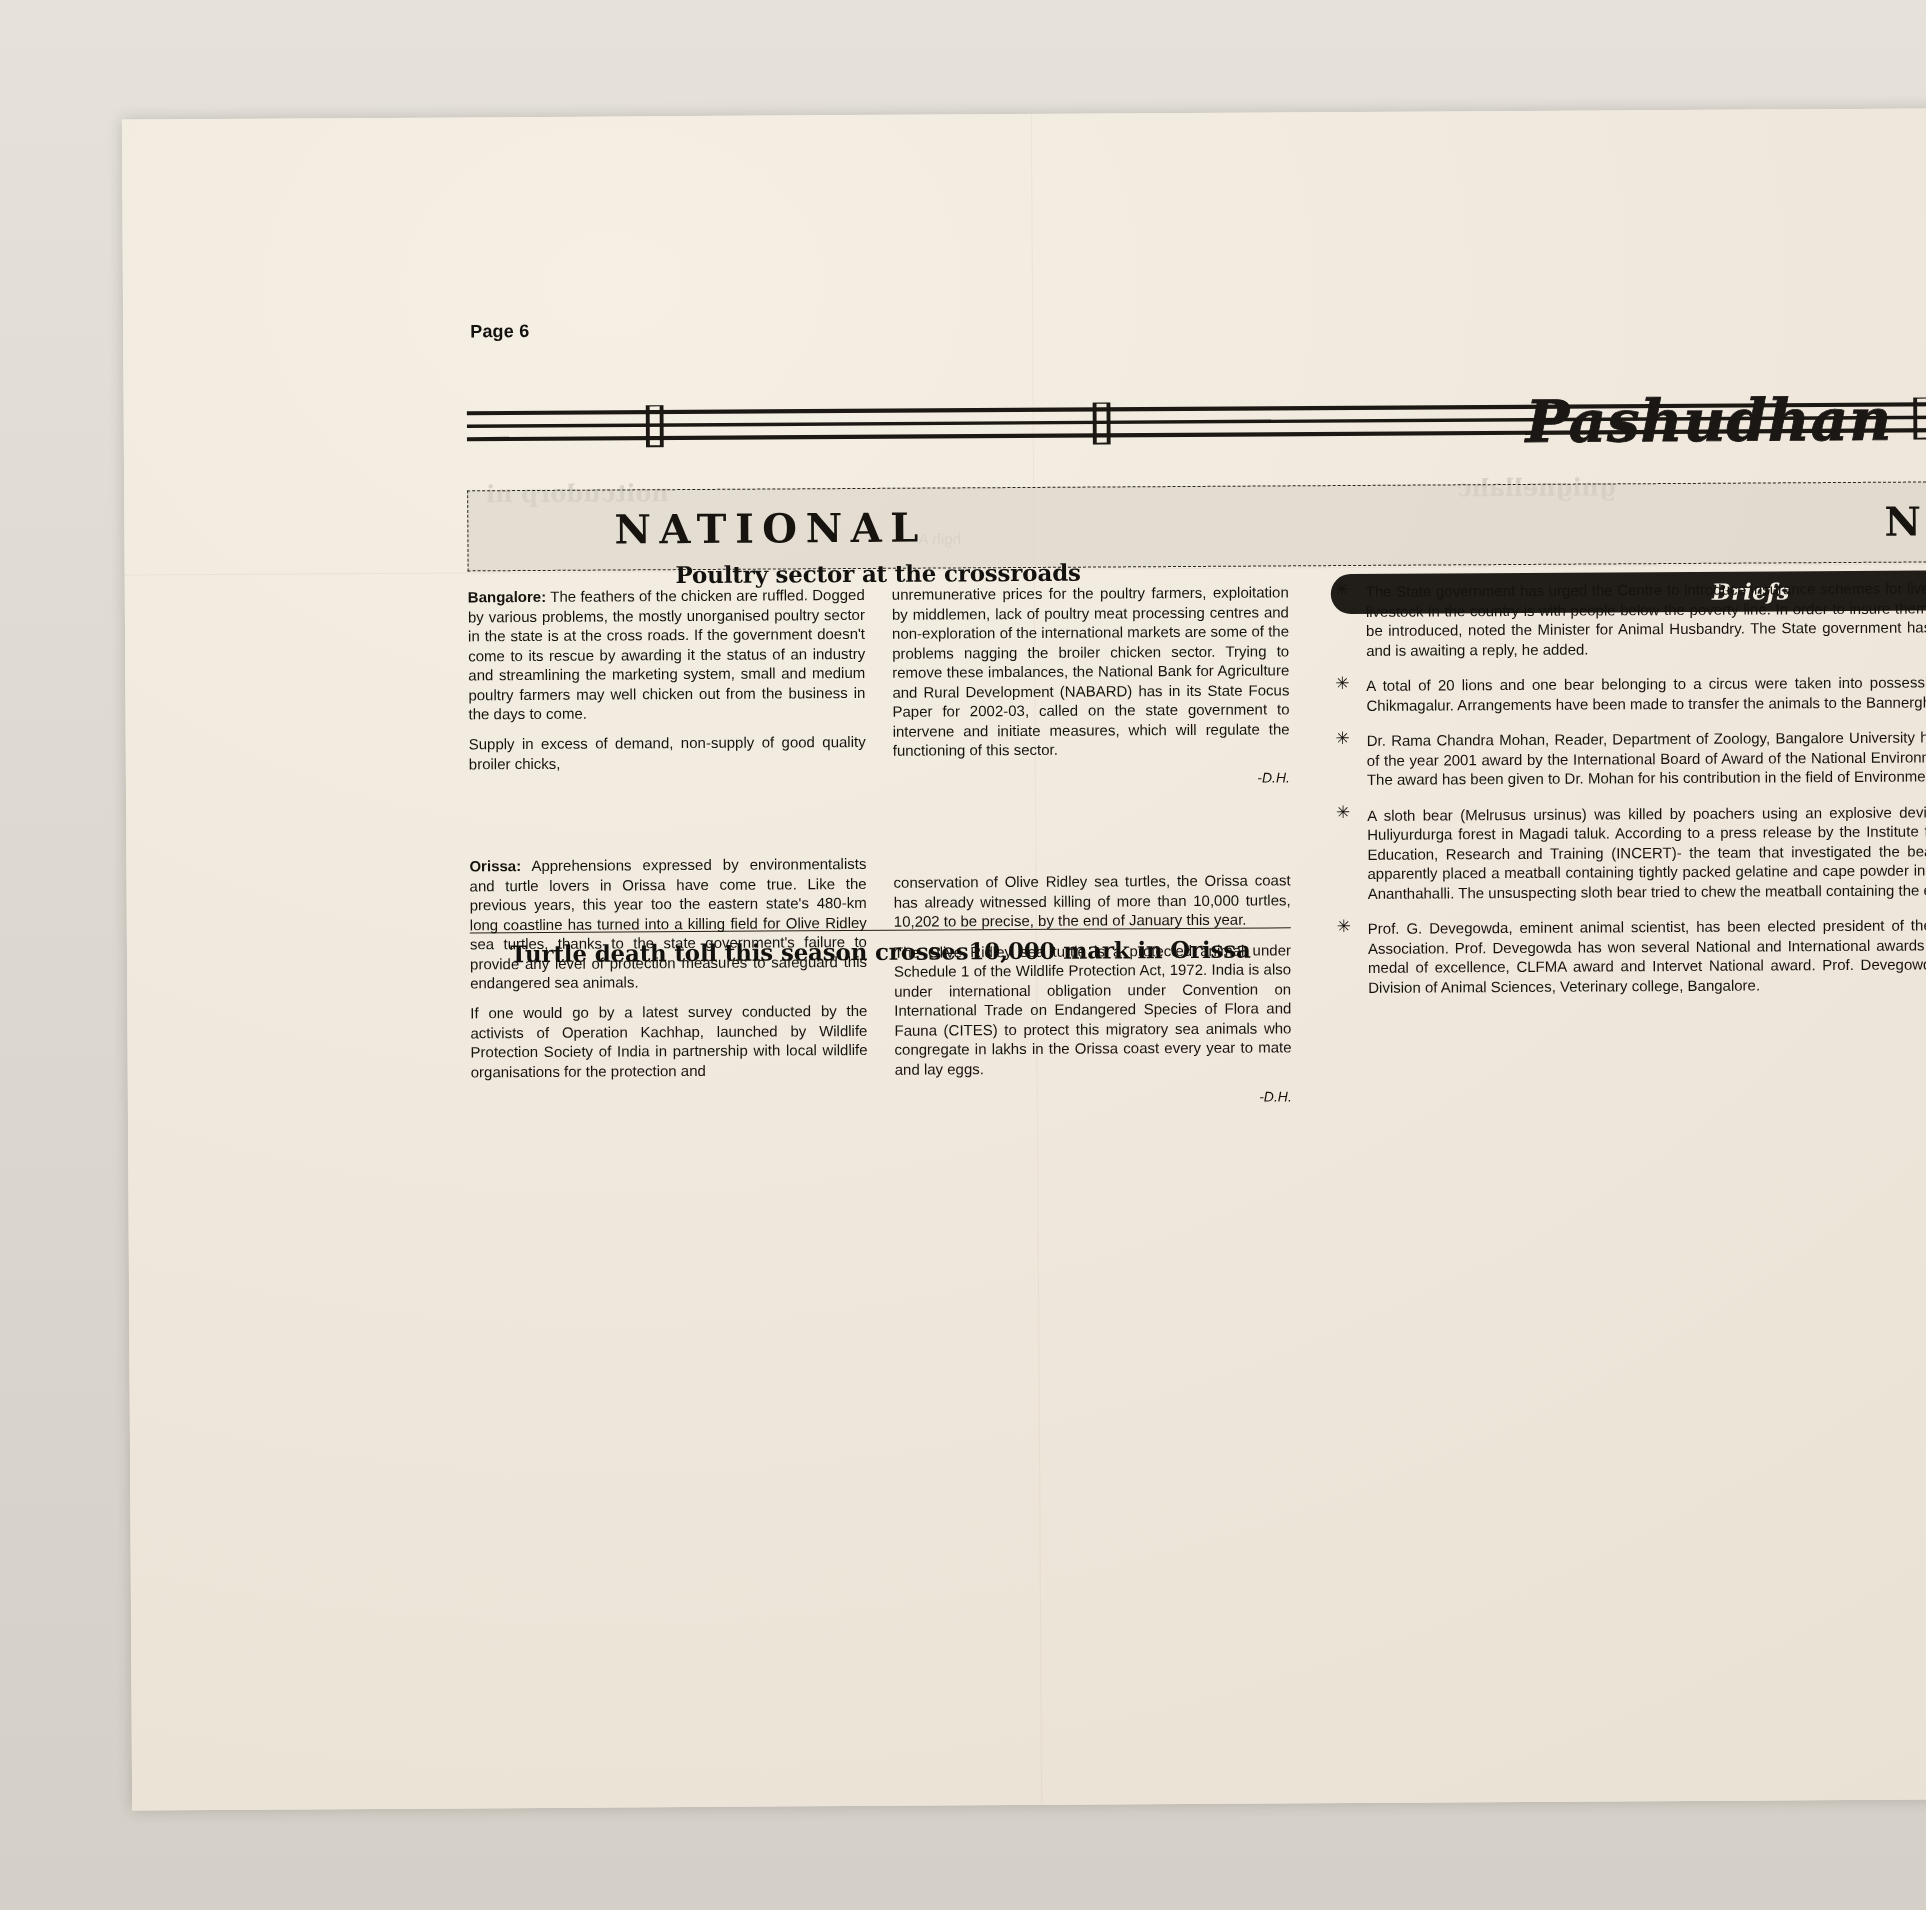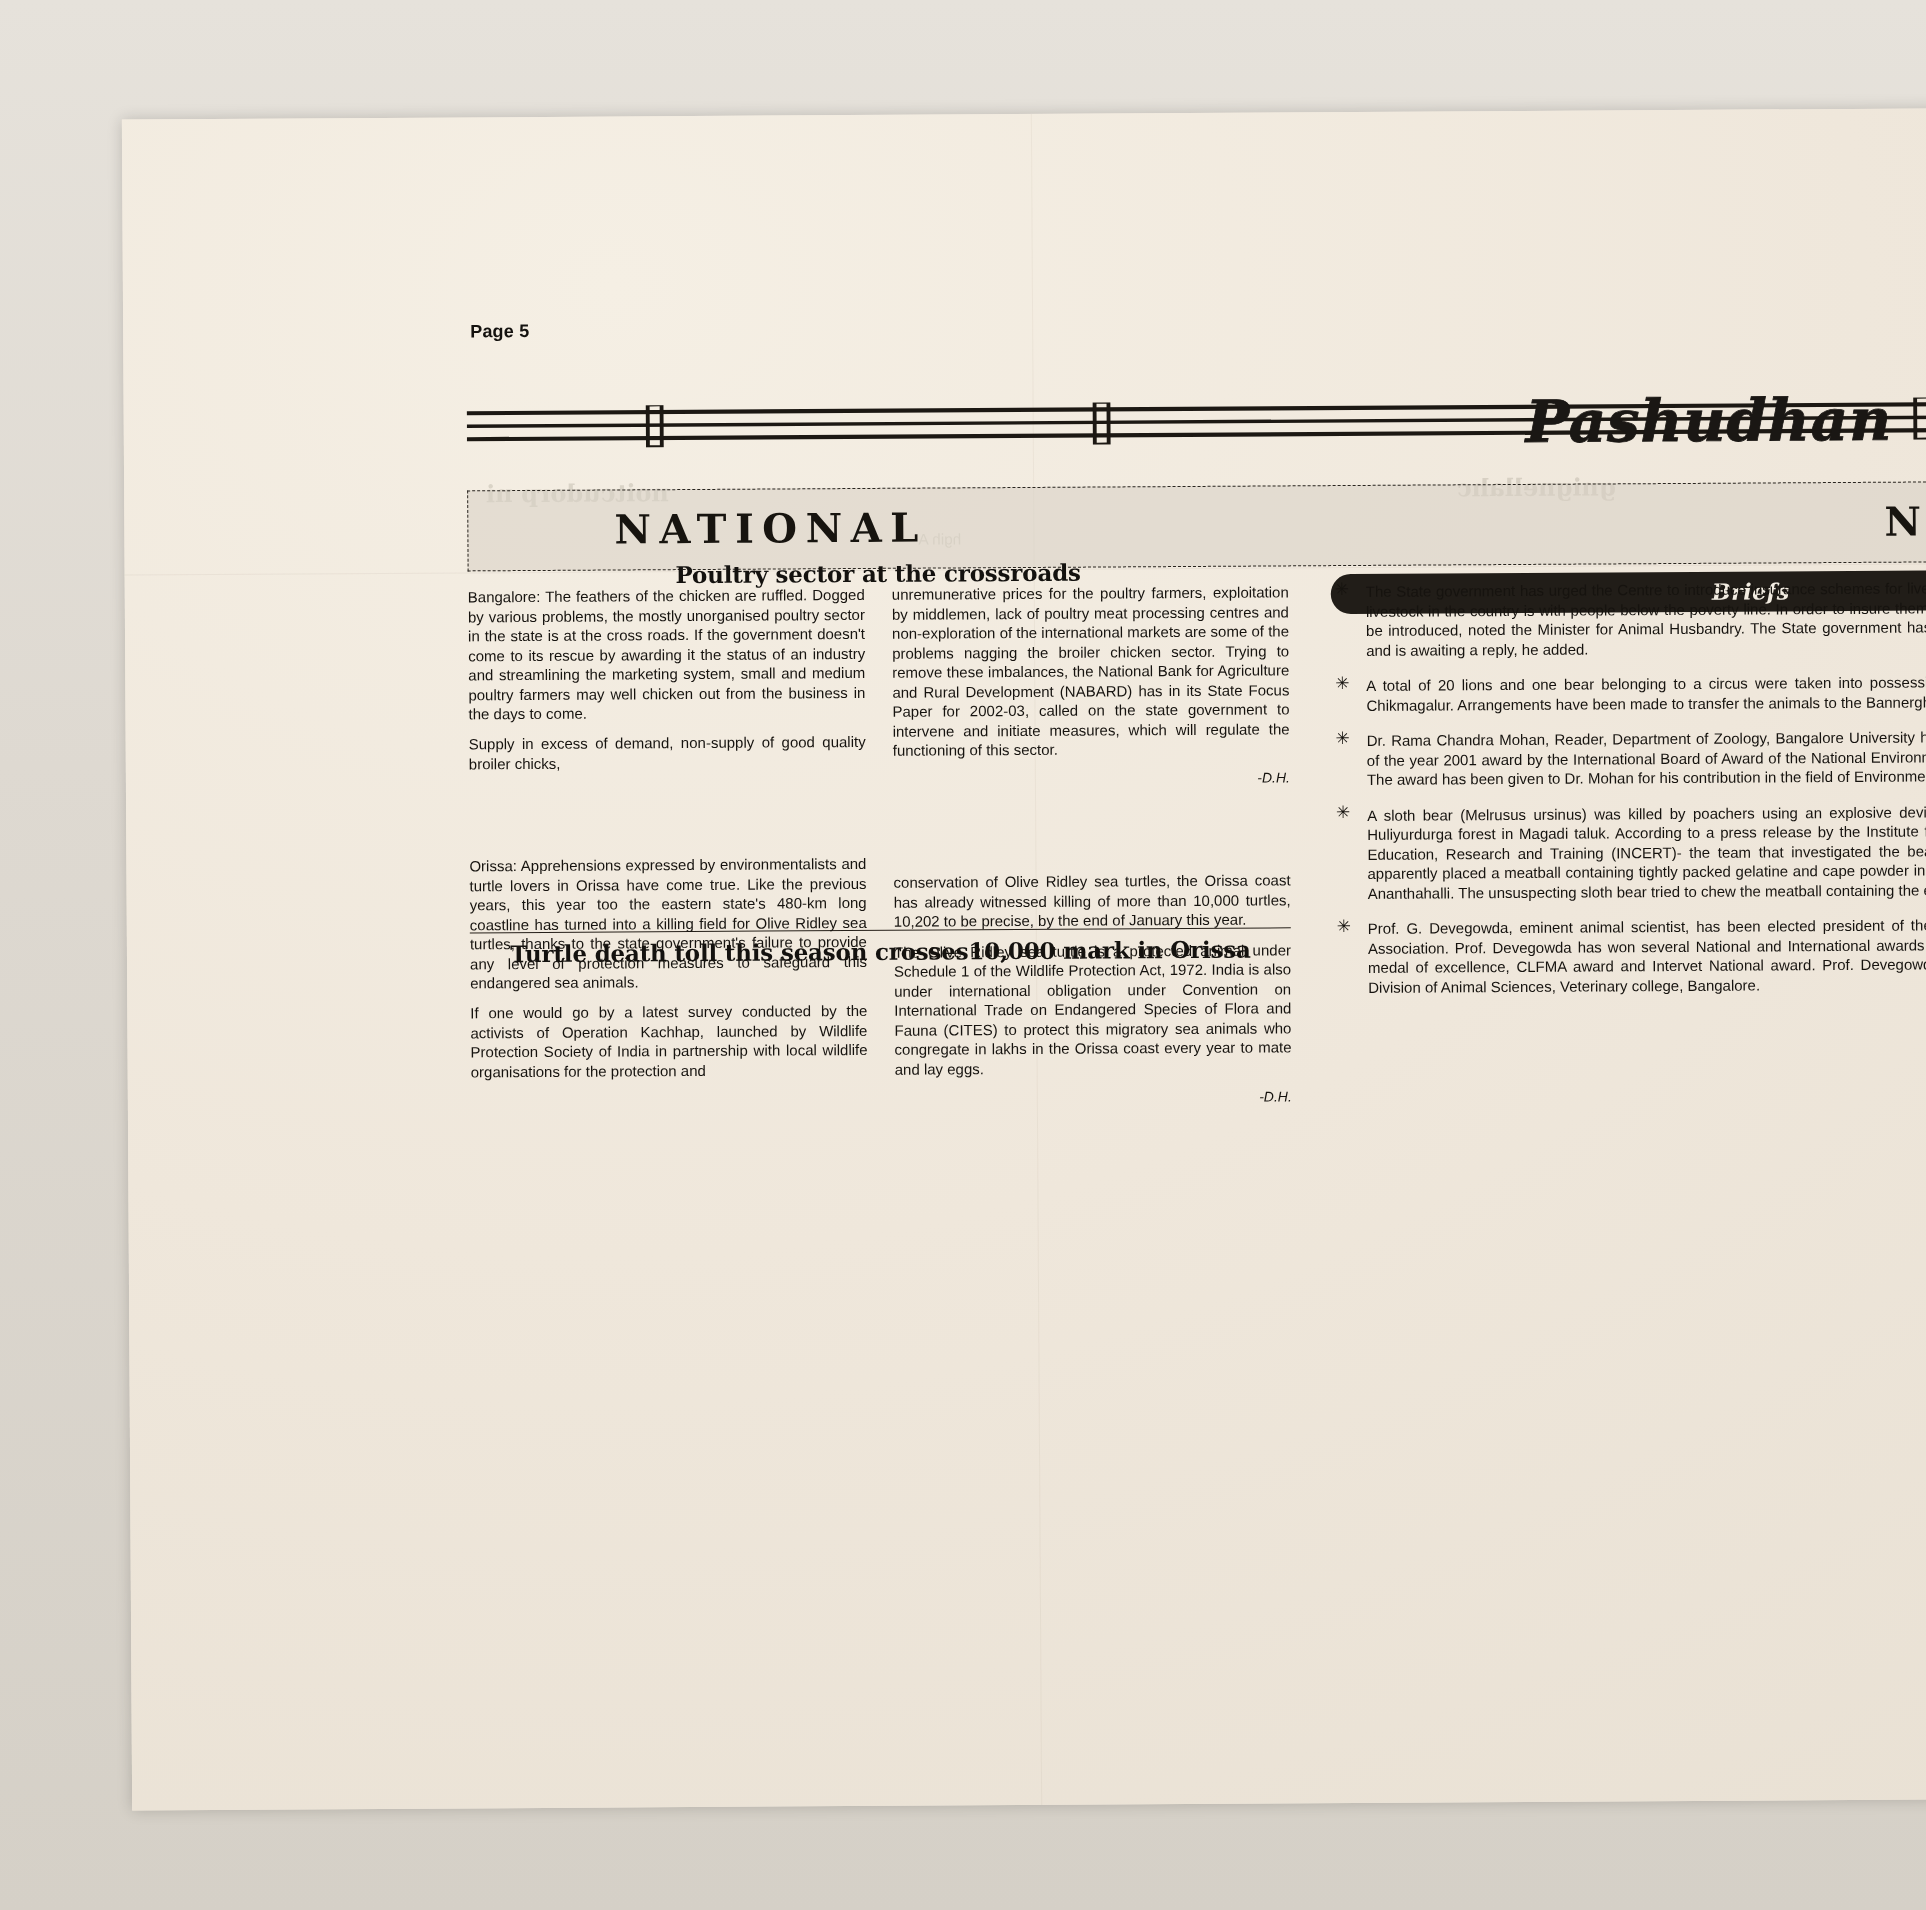--- a/index.html
+++ b/index.html
@@ -133,21 +133,21 @@
     left: 127px;
     width: 821px;
   }
   #story1-head { top: 300px; }
   #story2-head { top: 678px; }
   .rule-thin {
     position: absolute;
     background: #262019;
     height: 1.5px;
   }
-  .lead-in { font-weight: normal; }
+  .lead-in { font-weight: bold; }
   .byline {
     text-align: right;
     font-size: 14px;
     font-style: italic;
     margin-top: 2.3px;
   }
   .italic { }
 
   
   .briefs-bar {
@@ -214,21 +214,21 @@
 
     <div class="crease" style="left:0;top:455px;width:2450px;height:1.2px;opacity:.5"></div>
     <div class="crease" style="left:909px;top:0;width:1.2px;height:1691px;opacity:.45"></div>
 
     <div id="content">
 
       <div class="ghost ghost-big" style="left:146px;top:216px;">noitcudorp ni</div>
       <div class="ghost ghost-big" style="left:1117px;top:216px;">gnignellahc</div>
       <div class="ghost" style="left:578px;top:270px;">hgih A</div>
 
-      <div class="page-num">Page 5</div>
+      <div class="page-num">Page 6</div>
 
       <div class="logo-wrap">
         <svg class="logo-rules" viewBox="0 0 5560 110" preserveAspectRatio="none">
           <line x1="0" y1="18" x2="5560" y2="18" stroke="#1c1813" stroke-width="11"></line>
           <line x1="0" y1="52" x2="5560" y2="52" stroke="#1c1813" stroke-width="9"></line>
           <line x1="0" y1="86" x2="5560" y2="86" stroke="#1c1813" stroke-width="11"></line>
           <rect x="470" y="-2" width="36" height="112" fill="none" stroke="#1c1813" stroke-width="10"></rect>
           <rect x="1630" y="-2" width="36" height="112" fill="none" stroke="#1c1813" stroke-width="10"></rect>
           <rect x="3760" y="-2" width="36" height="112" fill="none" stroke="#1c1813" stroke-width="10"></rect>
           <rect x="4900" y="-2" width="36" height="112" fill="none" stroke="#1c1813" stroke-width="10"></rect>

